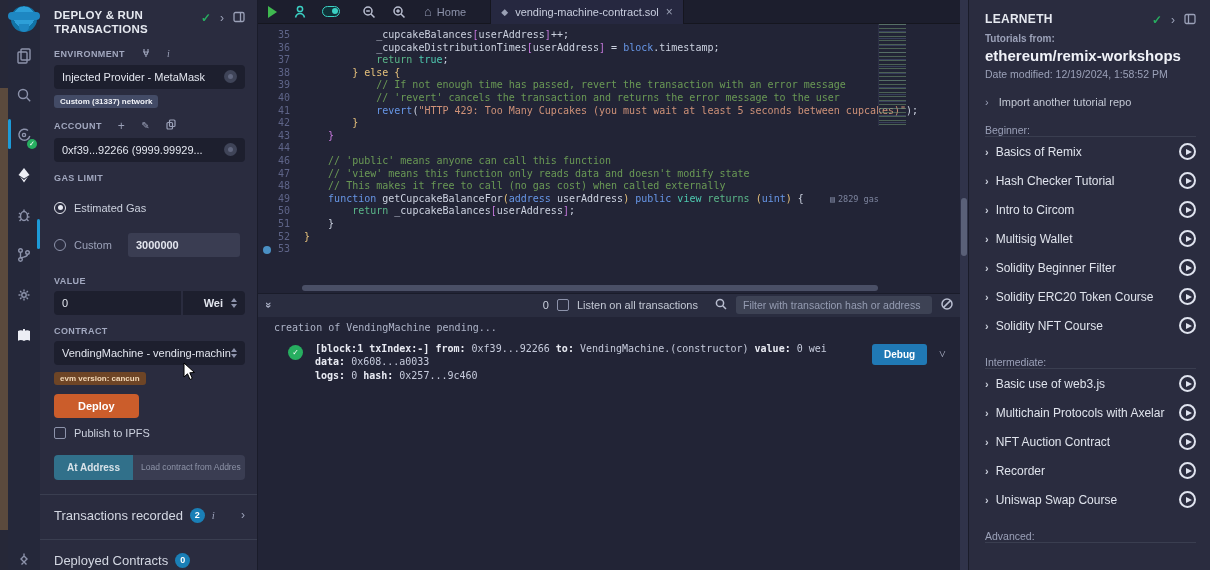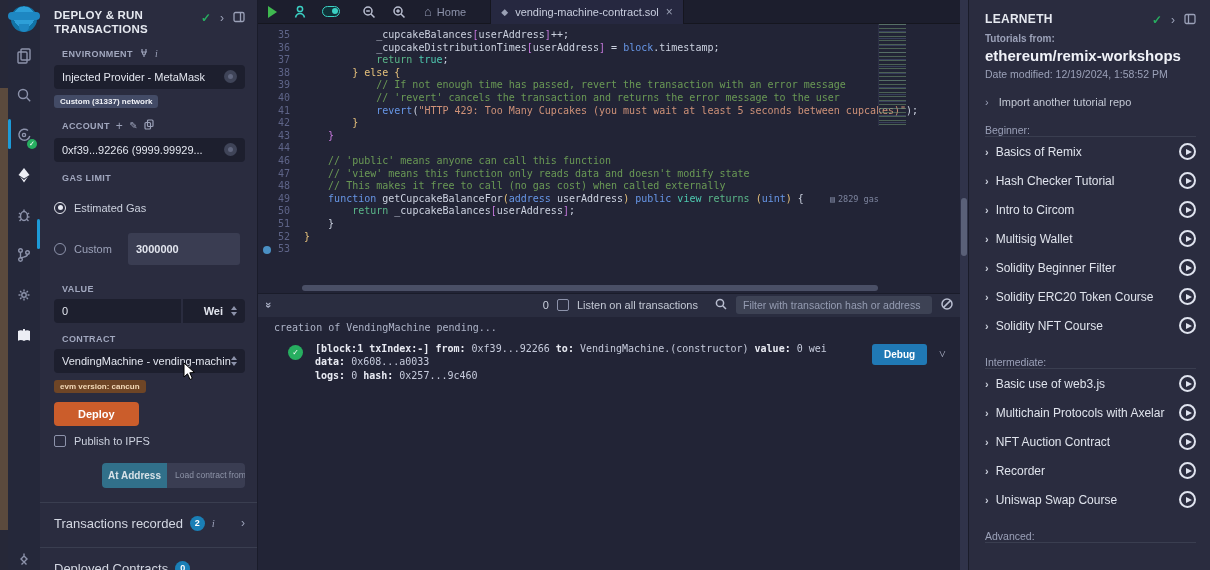--- a/index.html
+++ b/index.html
@@ -27,43 +27,43 @@
   .badge-check { position:absolute; right:3px; bottom:3px; width:10px; height:10px; border-radius:50%; background:#27ae60; color:#fff; font-size:7px; line-height:10px; text-align:center; }
   .ibtn.bottom { position:absolute; bottom:-6px; left:0; }
   
   .sidepanel { width:218px; flex:0 0 218px; background:#2a2c3f; border-right:1px solid #1a1c2a; padding:8px 12px 0 14px; position:relative; overflow:hidden;}
   .panel-head { display:flex; align-items:flex-start; }
   .panel-title { font-weight:bold; font-size:11.5px; color:#e6e9f0; line-height:1.25; letter-spacing:.2px; flex:1; }
   .head-icons { display:flex; gap:9px; align-items:center; margin-top:3px; color:#9ba1b8;}
   .check-green { color:#27ae60; font-weight:bold; font-size:12px; }
   .chev { color:#9ba1b8; font-size:12px; }
   .layout-ic svg{ stroke:#9ba1b8; fill:none; stroke-width:1.3;}
-  .lbl { font-size:9px; font-weight:bold; letter-spacing:.4px; color:#a2a8bf; margin:11px 8px 5px; display:flex; align-items:center; gap:6px;}
+  .lbl { font-size:9px; font-weight:bold; letter-spacing:.4px; color:#a2a8bf; margin:11px 0 5px; display:flex; align-items:center; gap:16px;}
   .lbl .mini { font-weight:normal; color:#9ba1b8; font-size:10px; }
   .sel { background:#1d1f2e; border-radius:4px; height:24px; display:flex; align-items:center; padding:0 8px; font-size:11px; color:#e2e5ee; justify-content:space-between; }
   .sel .circ { width:13px; height:13px; border-radius:50%; background:#3f4458; flex:0 0 13px; position:relative;}
   .sel .circ:after{content:"";position:absolute;left:4px;top:4px;width:5px;height:5px;border-radius:50%;background:#60667e;}
   .net-badge { display:inline-block; background:#434b66; color:#f0f2f7; font-size:8px; font-weight:bold; border-radius:3px; padding:2px 6px; margin-top:6px; }
   .radio-row { display:flex; align-items:center; gap:8px; margin:19px 0; font-size:11px; color:#ccd1de;}
   .radio { width:12px; height:12px; border-radius:50%; border:1.5px solid #8d93ab; position:relative; background:#2a2c3f;}
   .radio.sel-on { border-color:#e8eaf2; }
   .radio.sel-on:after { content:""; position:absolute; left:2.5px; top:2.5px; width:5px; height:5px; border-radius:50%; background:#e8eaf2;}
-  .gas-input { background:#3a3d52; border:none; border-radius:3px; color:#e2e5ee; font-size:11px; font-weight:bold; height:32px; width:112px; padding:0 8px; font-family:"Liberation Sans",sans-serif;}
+  .gas-input { background:#3a3d52; border:none; border-radius:3px; color:#e2e5ee; font-size:11px; font-weight:bold; height:24px; width:112px; padding:0 8px; font-family:"Liberation Sans",sans-serif;}
   .value-row { display:flex; gap:2px; }
   .value-input { background:#1d1f2e; border-radius:4px 0 0 4px; height:24px; flex:1; display:flex; align-items:center; padding:0 8px; color:#e2e5ee;}
   .wei-sel { background:#1d1f2e; border-radius:0 4px 4px 0; height:24px; width:62px; display:flex; align-items:center; justify-content:flex-end; gap:8px; padding:0 8px; color:#e2e5ee; font-weight:bold;}
   .updown { display:flex; flex-direction:column; gap:2px;}
   .updown i { width:0; height:0; border-left:3.5px solid transparent; border-right:3.5px solid transparent; }
   .updown .u { border-bottom:4px solid #8d93ab; } .updown .d { border-top:4px solid #8d93ab; }
   .evm-badge { display:inline-block; background:#6e4526; color:#f3d9b8; font-size:8px; font-weight:bold; border-radius:3px; padding:2px 6px; margin-top:7px;}
   .deploy-btn { margin-top:9px; background:#cb5d2b; color:#fff; font-weight:bold; font-size:11px; border:none; border-radius:4px; padding:6px 24px; }
   .cb-row { display:flex; align-items:center; gap:8px; margin-top:9px; font-size:11px; color:#ccd1de;}
   .cbox { width:12px; height:12px; border:1.5px solid #8d93ab; border-radius:2px; background:#2a2c3f;}
   .ataddr-row { display:flex; margin-top:16px; }
-  .ataddr-btn { background:#31708a; color:#d8e2e8; font-weight:bold; font-size:10px; border:none; border-radius:4px 0 0 4px; padding:7px 6px;margin-left:48px; }
+  .ataddr-btn { background:#31708a; color:#d8e2e8; font-weight:bold; font-size:10px; border:none; border-radius:4px 0 0 4px; padding:7px 13px; }
   .ataddr-input { background:#3a3d52; color:#8e94a8; font-size:8.5px; flex:1; display:flex; align-items:center; padding:0 8px; border-radius:0 4px 4px 0; white-space:nowrap; overflow:hidden;}
   .divider { height:1px; background:#3a3e50; margin:14px -12px 0 -14px; }
   .rec-row { display:flex; align-items:center; gap:7px; padding:13px 0 2px; font-size:13px; color:#d3d7e2;}
   .count-badge { width:15px; height:15px; border-radius:50%; background:#1a7fb6; color:#fff; font-size:9px; font-weight:bold; display:flex; align-items:center; justify-content:center;}
   .info-i { color:#9ba1b8; font-size:11px; font-style:italic; font-family:"Liberation Serif",serif;}
   .rec-chev { margin-left:auto; color:#9ba1b8; font-size:12px;}
   
   .main { width:702px; flex:0 0 702px; display:flex; flex-direction:column; background:#222436;}
   .tabbar { height:24px; flex:0 0 24px; background:#1c1e2d; display:flex; align-items:center; border-bottom:1px solid #15161f;}
   .play-tri { width:0; height:0; border-top:6px solid transparent; border-bottom:6px solid transparent; border-left:9px solid #3fb950; margin:0 8px 0 10px;}

